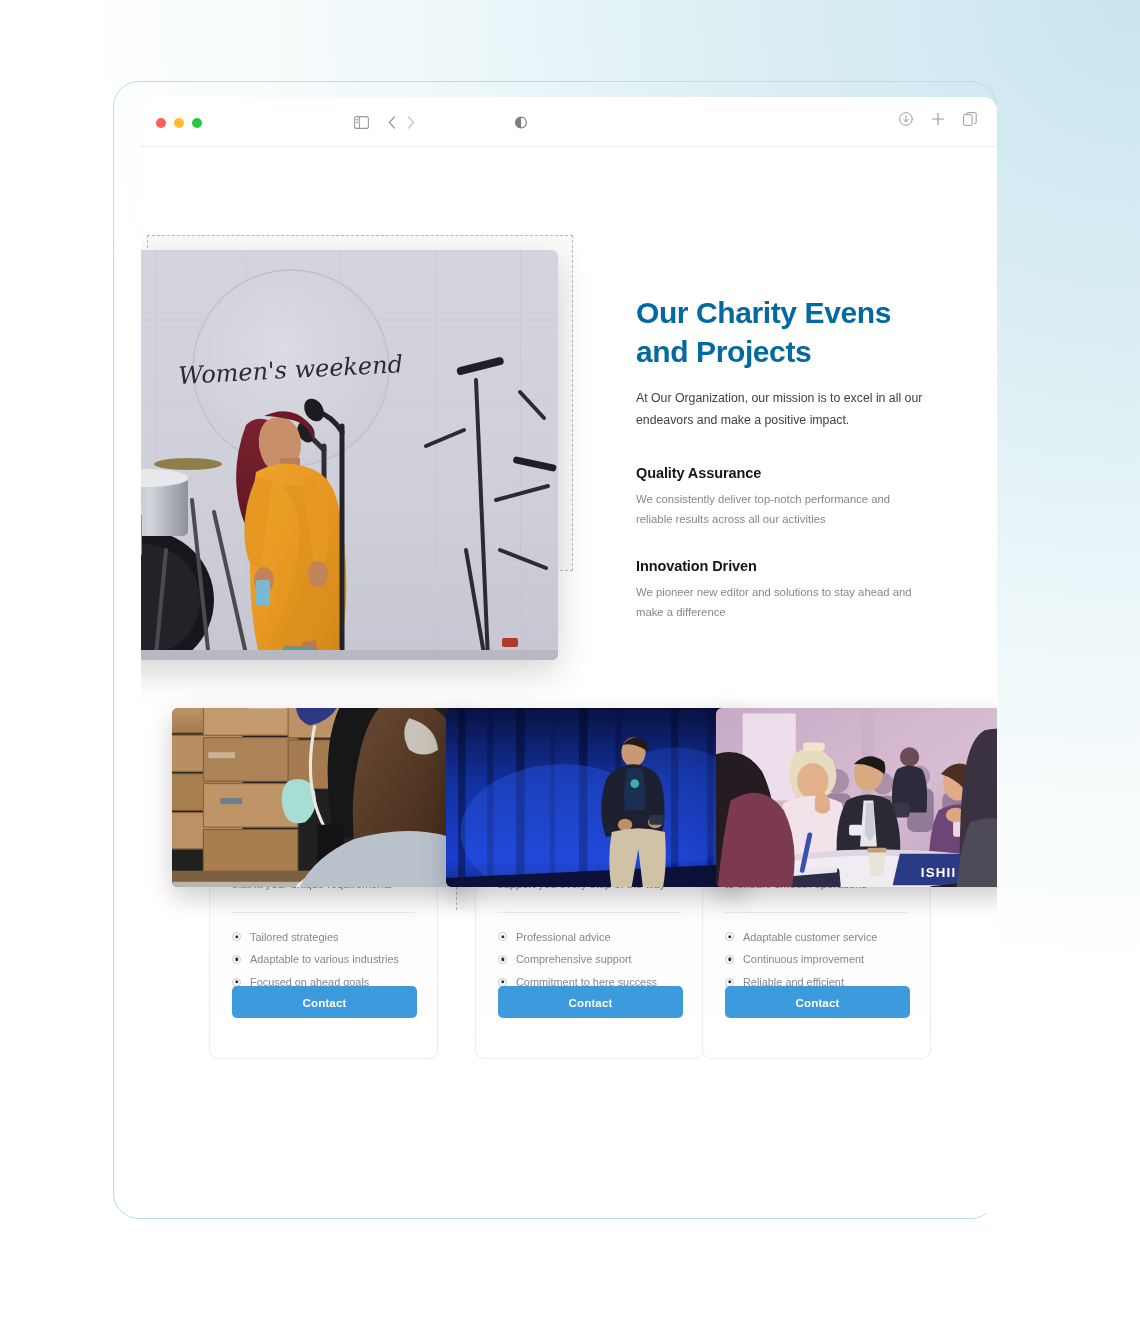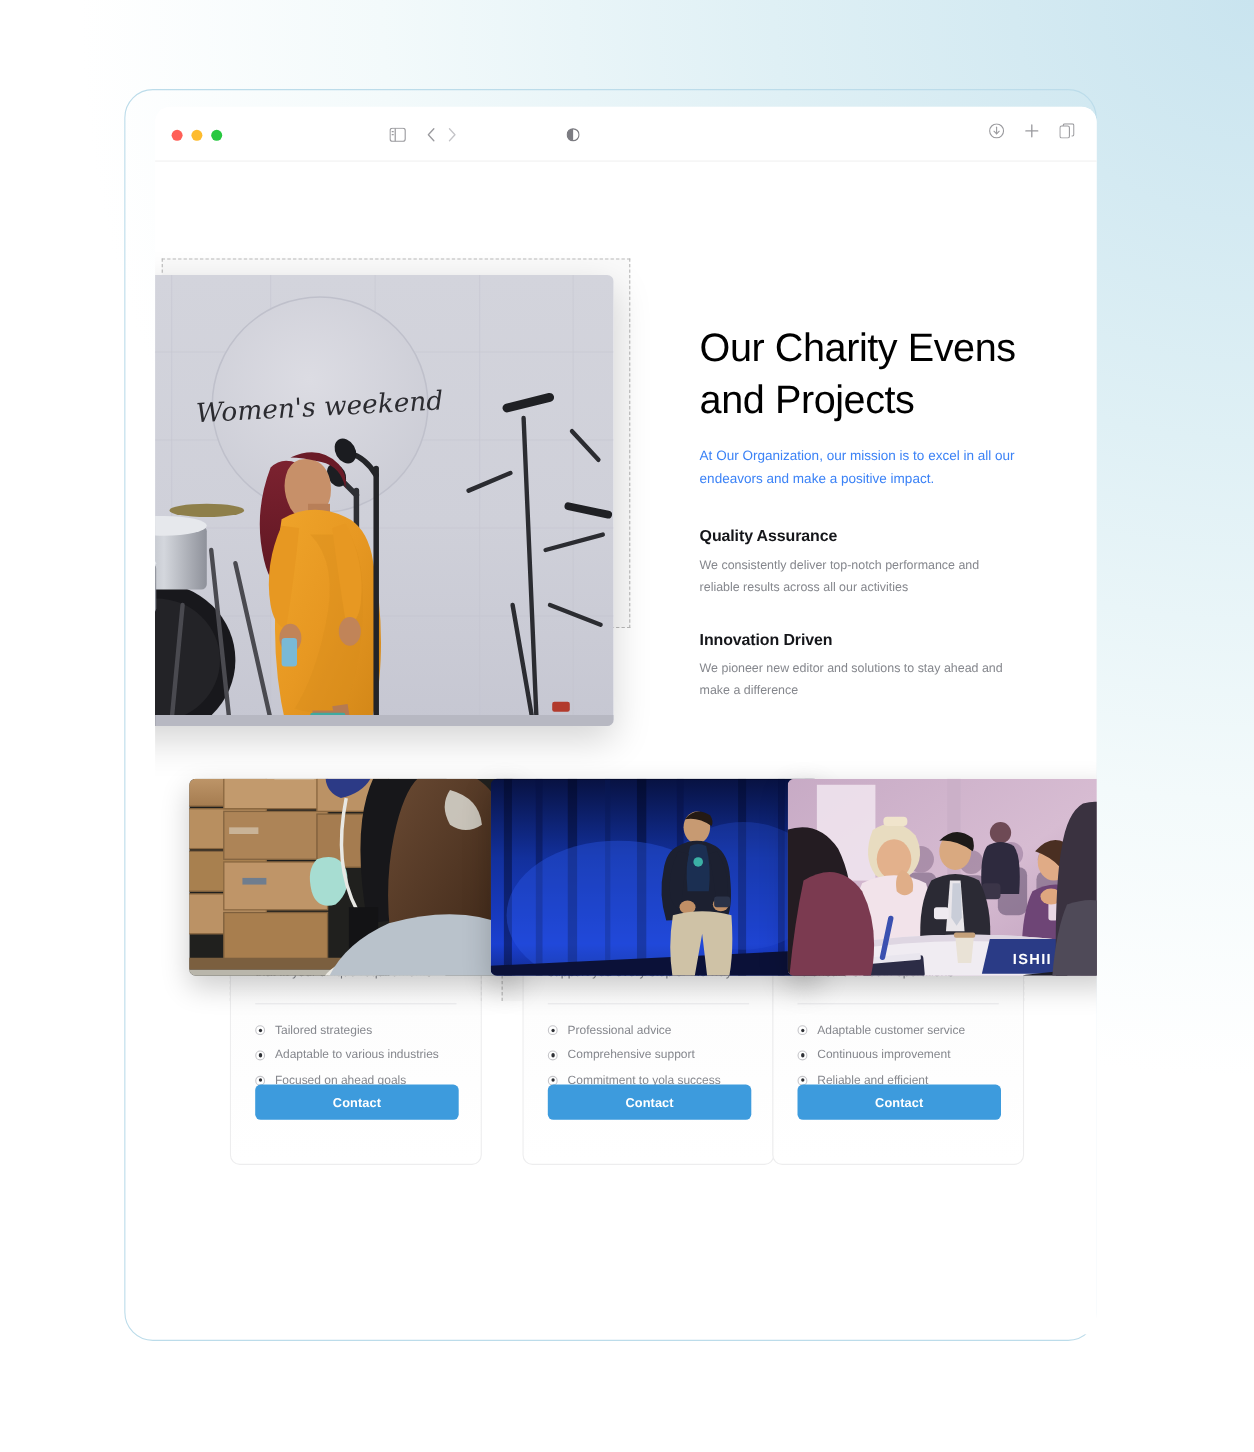--- a/index.html
+++ b/index.html
@@ -124,31 +124,31 @@
     box-shadow: 0 12px 34px rgba(0,0,0,.17);
   }
   .hero-img svg { display: block; width: 100%; height: 100%; }
 
   .hero-text {
     position: absolute;
     left: 495px; top: 146px;
     width: 300px;
   }
   .hero-title {
-    font-size: 36px;
-    font-weight: 400;
+    font-size: 30px;
+    font-weight: 700;
     line-height: 1.3;
-    color: #000000;
+    color: #0369a1;
     letter-spacing: -0.4px;
   }
   .hero-sub {
     margin-top: 17px;
     font-size: 12.3px;
     line-height: 1.78;
-    color: #3b82f6;
+    color: #404040;
   }
   .feat { margin-top: 33px; }
   .feat + .feat { margin-top: 29px; }
   .feat-title {
     font-size: 14.5px;
     font-weight: 700;
     color: #15161a;
     letter-spacing: -0.1px;
   }
   .feat-desc {
@@ -535,21 +535,21 @@
             <li>
               <span class="bullet"></span>
               <span>Professional advice</span>
             </li>
             <li>
               <span class="bullet"></span>
               <span>Comprehensive support</span>
             </li>
             <li>
               <span class="bullet"></span>
-              <span>Commitment to yola success</span>
+              <span>Commitment to here success</span>
             </li>
           </ul>
         </div>
         <button class="contact-btn">Contact</button>
       </div>
 
       <div class="card card-3">
         <div class="card-body">
           <div class="card-title">Comprehensive Support</div>
           <div class="card-desc">We offer extensive support services to ensure smooth operations</div>

